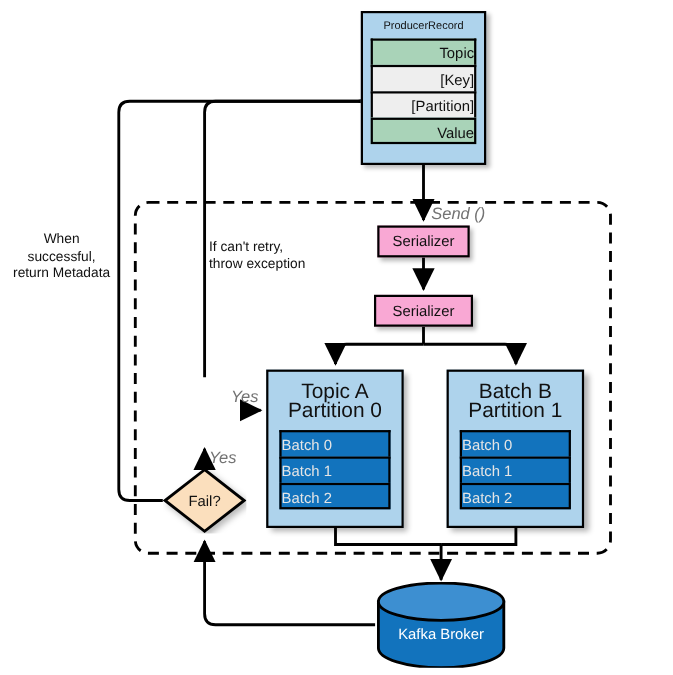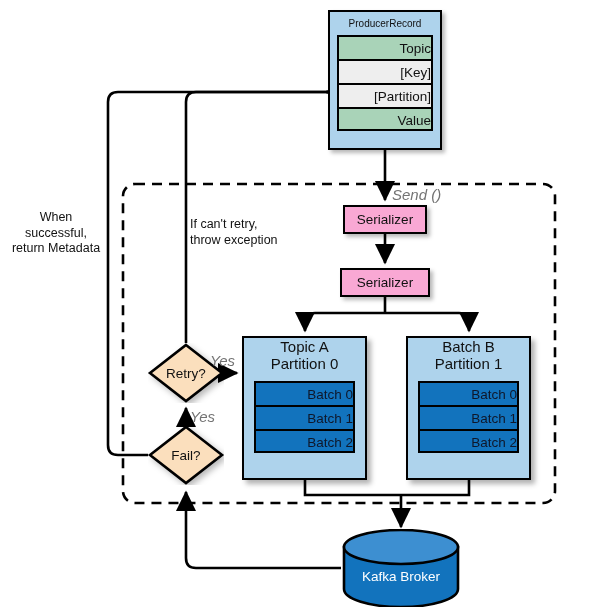--- a/index.html
+++ b/index.html
@@ -26,23 +26,23 @@
   .pbox{background:#f9a8d4;border:2.5px solid #000;box-shadow:3px 3px 4px rgba(0,0,0,.28);
         display:flex;align-items:center;justify-content:center;font-size:13.5px;}
   .serializer{left:343px;top:205px;width:84px;height:29px;}
   .partitioner{left:340px;top:268px;width:90px;height:29px;}
 
   
   .topic{background:#aed3ec;border:2.5px solid #000;box-shadow:4px 4px 5px rgba(0,0,0,.30);
          width:125px;height:144px;}
   .topicA{left:242px;top:336px;}
   .topicB{left:406px;top:336px;}
-  .topic-title{text-align:center;font-size:15px;line-height:17px;padding-top:0;}
+  .topic-title{text-align:center;font-size:19px;line-height:17px;padding-top:10px;}
   .batches{margin:9px 10px 0 10px;}
-  .batch{height:24px;line-height:24px;text-align:right;font-size:13.5px;color:#0f172a;
+  .batch{height:24px;line-height:24px;text-align:left;font-size:13.5px;color:#e5e5e5;
          background:#1273bd;border:2px solid #000;border-bottom-width:0;box-sizing:border-box;}
   .batch:last-child{border-bottom-width:2px;}
 
   
   .diamond{width:76px;height:60px;}
   .diamond .dshape{position:absolute;left:0;top:0;width:100%;height:100%;}
   .diamond .dlabel{position:absolute;left:0;top:0;width:100%;height:100%;
         display:flex;align-items:center;justify-content:center;font-size:13.5px;color:#111;}
   .retry{left:148px;top:343px;}
   .fail{left:148px;top:425px;}
@@ -132,26 +132,20 @@
       <div>Batch B</div>
       <div>Partition 1</div>
     </div>
     <div class="batches">
       <div class="batch">Batch 0</div>
       <div class="batch">Batch 1</div>
       <div class="batch">Batch 2</div>
     </div>
   </div>
 
-  <div class="node diamond retry">
-    <svg class="dshape" viewBox="0 0 76 60">
-      <polygon points="38,2 74,30 38,58 2,30" fill="#fbdfbd" stroke="#000" stroke-width="2.6" style="filter:drop-shadow(3px 3px 3px rgba(0,0,0,.28))"></polygon>
-    </svg>
-    <div class="dlabel">Retry?</div>
-  </div>
 
   <div class="node diamond fail">
     <svg class="dshape" viewBox="0 0 76 60">
       <polygon points="38,2 74,30 38,58 2,30" fill="#fbdfbd" stroke="#000" stroke-width="2.6" style="filter:drop-shadow(3px 3px 3px rgba(0,0,0,.28))"></polygon>
     </svg>
     <div class="dlabel">Fail?</div>
   </div>
 
   <div class="node broker">
     <svg viewBox="0 0 120 78" width="120" height="78">

